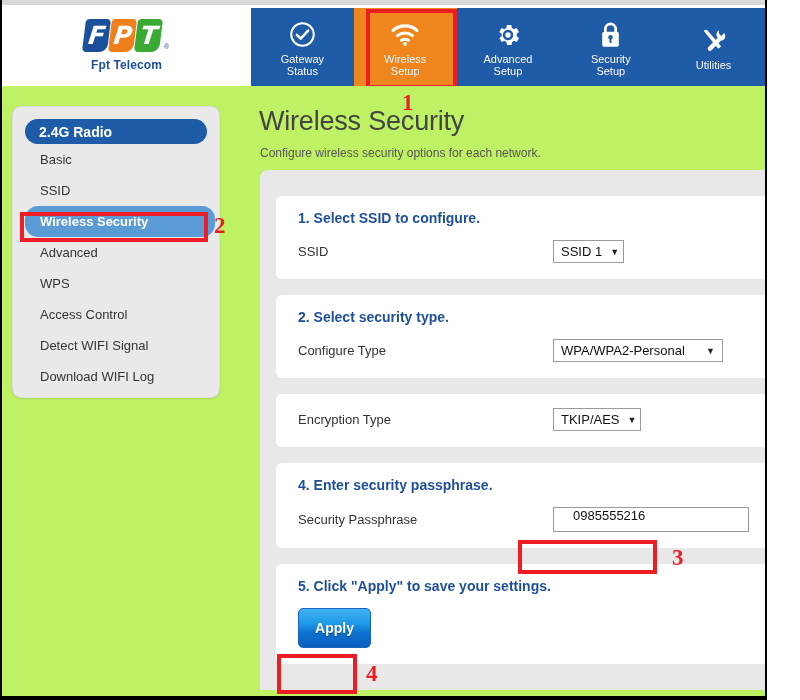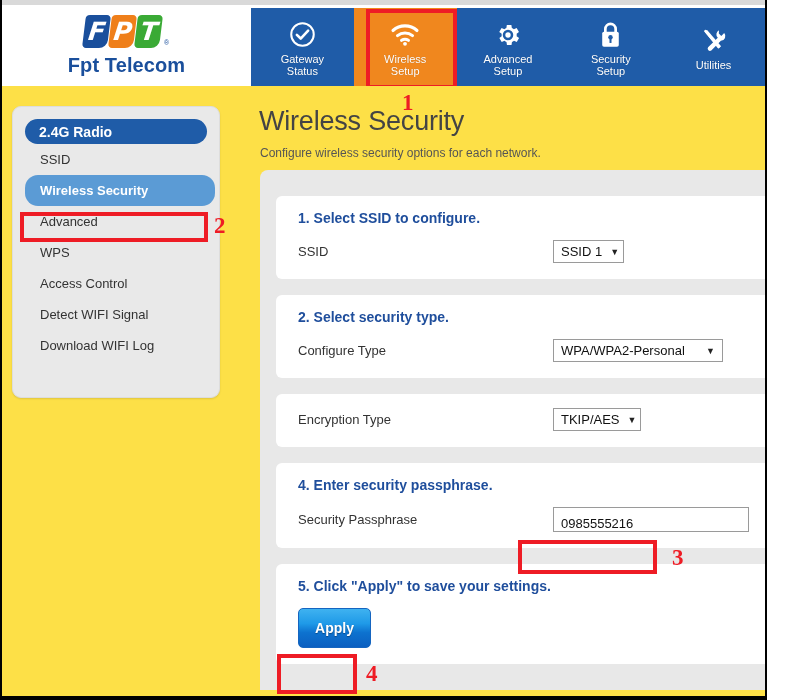--- a/index.html
+++ b/index.html
@@ -73,21 +73,21 @@
     overflow: hidden;
   }
   .fpt-block.f { background: #1a4f9c; transform: skewX(-7deg); }
   .fpt-block.p { background: #ef7f1a; transform: skewX(-7deg); }
   .fpt-block.t { background: #3aaa35; transform: skewX(-7deg); }
   .fpt-reg {
     font-size: 7px; color: #1a4f9c; align-self: flex-end;
     margin-left: 2px; margin-bottom: 3px;
   }
   .fpt-name {
-    color: #1a4f9c; font-weight: bold; font-size: 20px;
+    color: #1a4f9c; font-weight: bold; font-size: 12px;
     margin-top: 5px; letter-spacing: 0.1px;
   }
 
   .navbar {
     position: absolute; left: 249px; top: 8px;
     width: 514px; height: 78px;
     background: #1f5ca8;
     display: flex;
     align-items: stretch;
   }
@@ -104,21 +104,21 @@
     padding-top: 2px;
   }
   .nav-item.active { background: #f0871e; }
   .nav-ico { height: 30px; display: flex; align-items: center; justify-content: center; margin-bottom: 3px; }
   .nav-lbl { white-space: pre-line; font-weight: normal; text-shadow: 0 0 1px rgba(0,0,0,.25); }
 
   
   .body-area {
     position: absolute; left: 2px; top: 86px;
     width: 763px; height: 612px;
-    background: #fde047;
+    background: #bef264;
   }
 
   
   .sidebar {
     position: absolute; left: 10px; top: 20px;
     width: 208px; height: 292px;
     background: #e9e9e9;
     border-radius: 9px;
     border: 1px solid #dddddd;
     box-shadow: 0 1px 2px rgba(0,0,0,.12);
@@ -208,22 +208,22 @@
   }
   .sel .caret { margin-left: 8px; font-size: 9px; color: #222; }
   .sel.wide { width: 170px; justify-content: space-between; padding-right: 7px; }
 
   .txtbox {
     border: 1px solid #9a9a9a;
     background: #ffffff;
     width: 196px; height: 25px;
     font-size: 13px;
     color: #111111;
-    display: flex; align-items: flex-end;
-    padding-left: 7px;
+    display: flex; align-items: flex-start;
+    padding-left: 19px;
     position: relative;
     cursor: text;
   }
 
   .apply-btn {
     margin-left: 22px;
     width: 73px; height: 40px;
     border: 1px solid #1565c0;
     border-radius: 5px;
     background: linear-gradient(180deg, #3fb2f0 0%, #1f9ae8 38%, #0d72cf 62%, #0b5fc0 100%);
@@ -335,20 +335,21 @@
 
       </div>
 
       <div class="anno-box" style="left:364px; top:9px; width:91px; height:80px;"></div>
     </div>
 
     <div class="body-area">
 
       <div class="sidebar">
         <div class="side-head">2.4G Radio</div>
+        <div class="side-item">Basic</div>
         <div class="side-item">SSID</div>
         <div class="side-item selected">Wireless Security</div>
         <div class="side-item">Advanced</div>
         <div class="side-item">WPS</div>
         <div class="side-item">Access Control</div>
         <div class="side-item">Detect WIFI Signal</div>
         <div class="side-item">Download WIFI Log</div>
       </div>
 
       <div class="anno-box" style="left:18px; top:126px; width:188px; height:30px;"></div>

